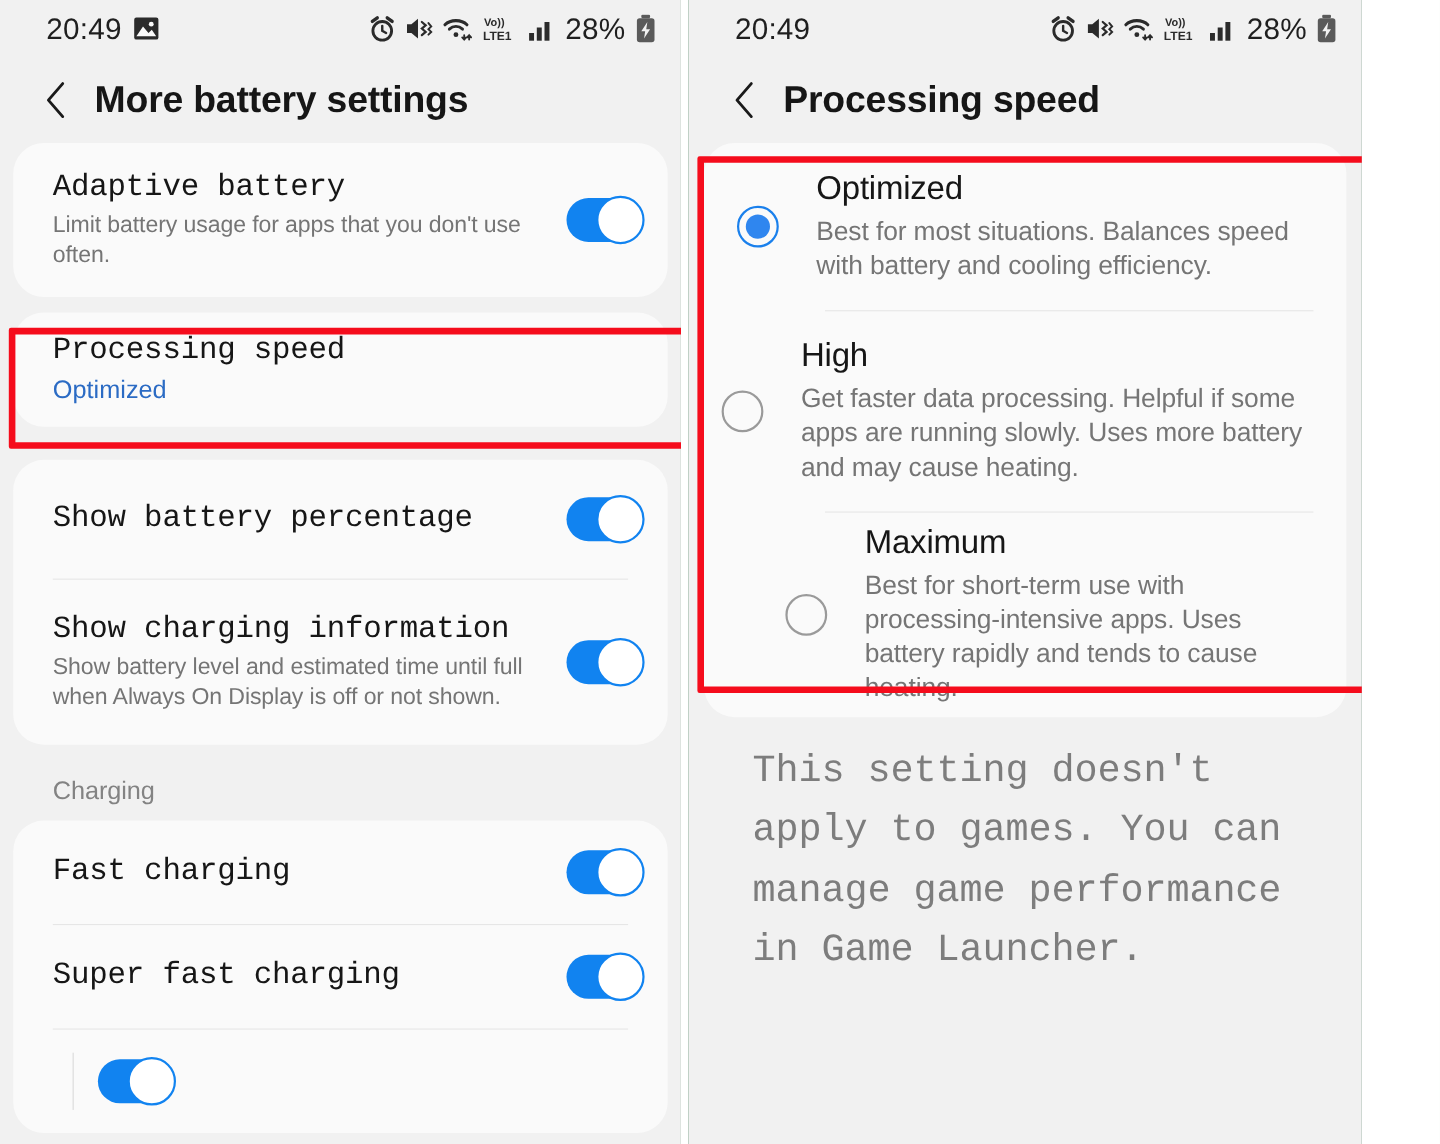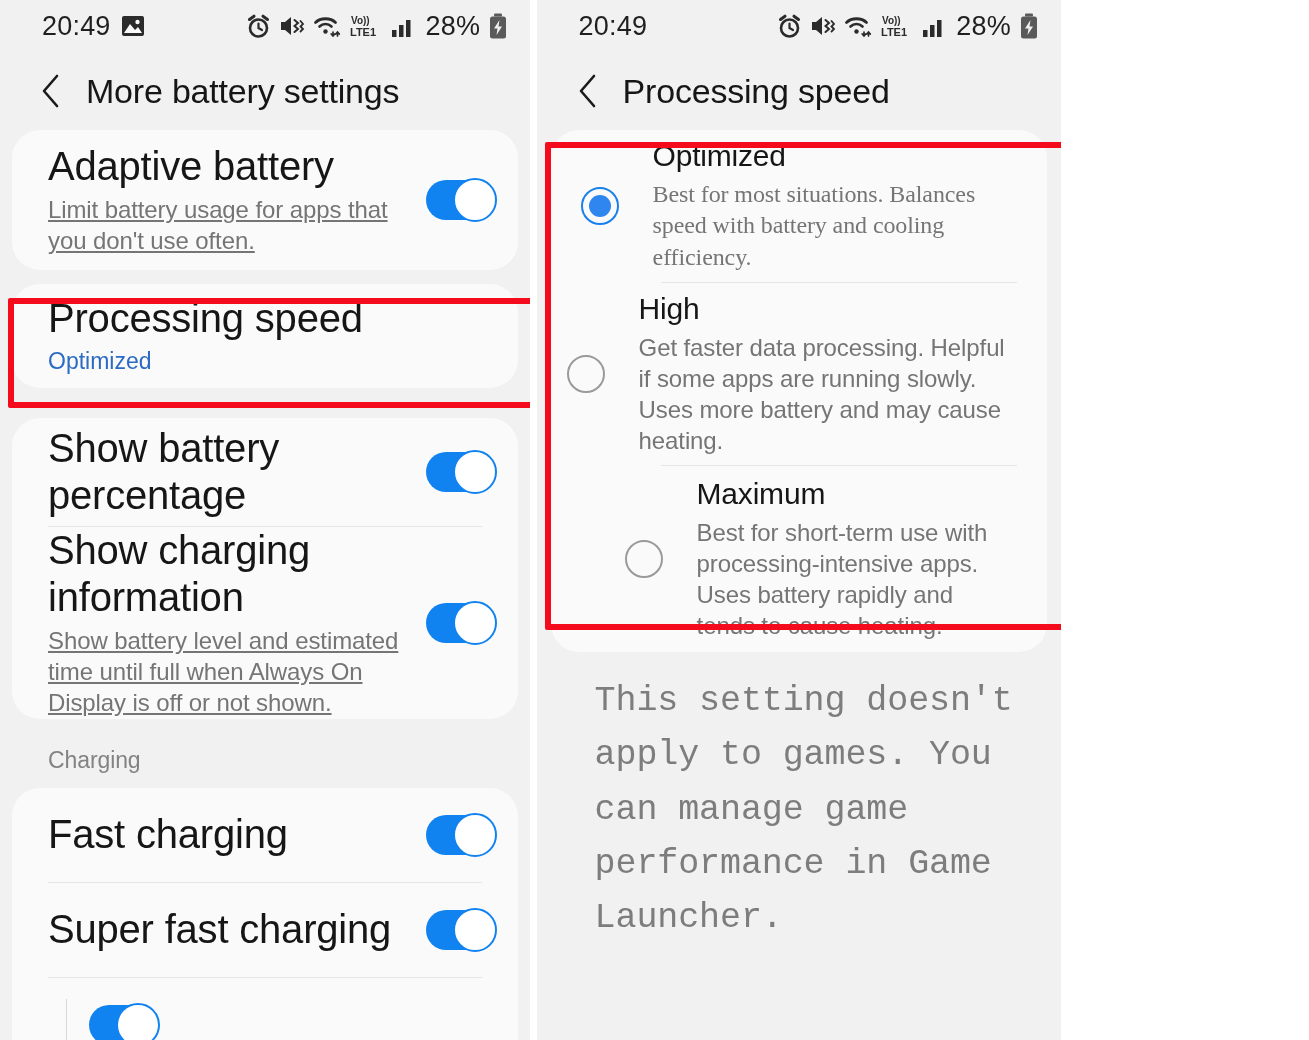--- a/index.html
+++ b/index.html
@@ -2,21 +2,21 @@
 <html><head>
 <meta charset="utf-8">
 <style>
   * { box-sizing: border-box; margin: 0; padding: 0; }
   html, body {
     width: 1309px; height: 1040px;
     background: #ffffff;
     font-family: "Liberation Sans", sans-serif;
     overflow: hidden;
   }
-  #root { position: relative; width: 1061px; height: 1040px; display: flex; background: #14532d; }
+  #root { position: relative; width: 1238px; height: 1040px; display: flex; background: #14532d; }
 
   
   .panel { position: relative; height: 1040px; background: #f1f1f1; overflow: hidden; }
   .panel-left  { width: 654px; }
   .panel-gap   { width: 8px; background: #ffffff; height: 1040px; }
   .panel-right { width: 647px; }
 
   
   .statusbar {
     height: 52px; display: flex; align-items: center;
@@ -25,31 +25,31 @@
   .sb-time { font-size: 27px; letter-spacing: .2px; font-weight: 400; color: #1f1f1f; }
   .sb-left { display: flex; align-items: center; gap: 10px; }
   .sb-spacer { flex: 1; }
   .sb-right { display: flex; align-items: center; gap: 8px; }
   .sb-pct { font-size: 27px; color: #1f1f1f; letter-spacing: .2px; }
   .sb-ico { display: inline-flex; align-items: center; }
 
   
   .header { display: flex; align-items: center; height: 78px; padding-left: 38px; gap: 22px; }
   .back-chevron { width: 26px; height: 40px; display: inline-flex; align-items: center; justify-content: center; }
-  .header-title { font-size: 34px; color: #161616; letter-spacing: -.2px; }
+  .header-title { font-size: 34px; color: #161616; letter-spacing: -.2px; font-weight: bold; }
 
   
   .card {
     margin: 0 12px; background: #fafafa; border-radius: 28px;
   }
   .card + .card { margin-top: 12px; }
   .row { position: relative; display: flex; align-items: center; padding: 0 24px 0 36px; }
   .row-texts { flex: 1; min-width: 0; }
-  .row-title { font-size: 40px; color: #161616; line-height: 1.18; letter-spacing: -.2px; }
-  .row-sub { font-size: 24px; color: #757575; line-height: 1.28; margin-top: 5px; letter-spacing: -.1px; text-decoration: underline; }
+  .row-title { font-size: 28px; color: #161616; line-height: 1.18; letter-spacing: -.2px; font-family: Liberation Mono, monospace; }
+  .row-sub { font-size: 21px; color: #757575; line-height: 1.28; margin-top: 5px; letter-spacing: -.1px; }
   .row-sub-link { font-size: 23px; color: #2b6bc4; line-height: 1.3; margin-top: 5px; }
   .divider { height: 1px; background: #e6e6e6; margin: 0 36px; }
 
   
   .toggle-wrap { display: flex; align-items: center; padding-left: 18px; }
   .vrule { width: 1px; height: 52px; background: #d9d9d9; margin-right: 22px; }
   .toggle {
     position: relative; width: 68px; height: 40px; border-radius: 20px;
     background: #1183f0; flex: 0 0 auto;
   }
@@ -317,21 +317,21 @@
           </svg>
       </span>
       <span class="header-title">Processing speed</span>
     </div>
 
     <div class="card" style="margin:0 14px;">
       <div class="radio-row" style="min-height:152px;">
         <div class="radio checked"></div>
         <div class="radio-texts">
           <div class="radio-title">Optimized</div>
-          <div class="radio-sub" style="max-width:492px;font-family:Liberation Serif, serif;">Best for most situations. Balances speed with battery and cooling efficiency.</div>
+          <div class="radio-sub" style="max-width:492px;">Best for most situations. Balances speed with battery and cooling efficiency.</div>
         </div>
       </div>
       <div class="divider" style="margin:0 30px 0 110px;"></div>
       <div class="radio-row" style="min-height:182px;padding-left:16px;">
         <div class="radio"></div>
         <div class="radio-texts">
           <div class="radio-title">High</div>
           <div class="radio-sub" style="max-width:500px;">Get faster data processing. Helpful if some apps are running slowly. Uses more battery and may cause heating.</div>
         </div>
       </div>

